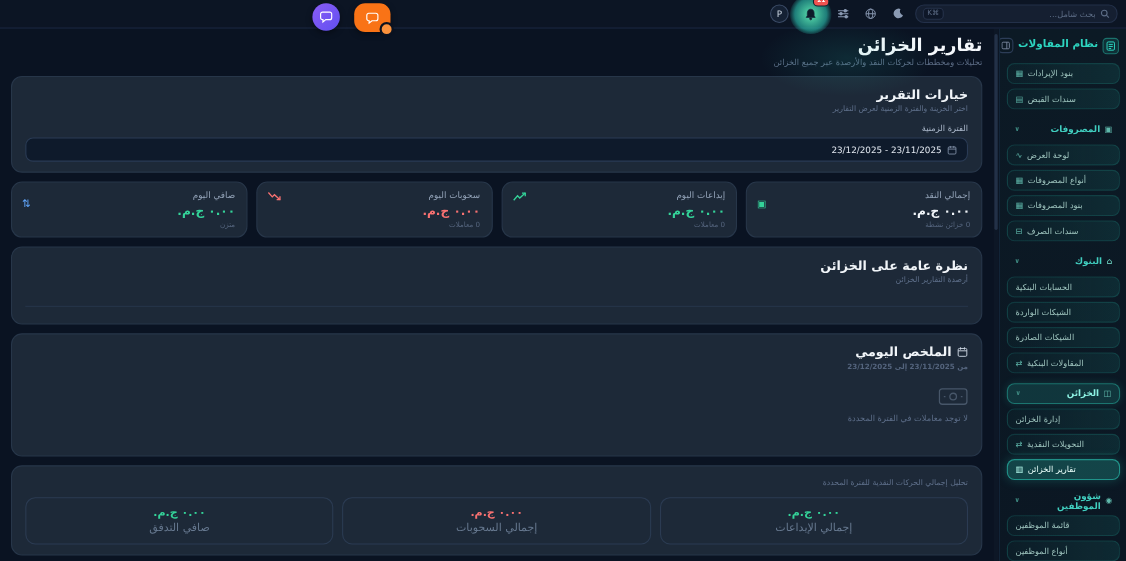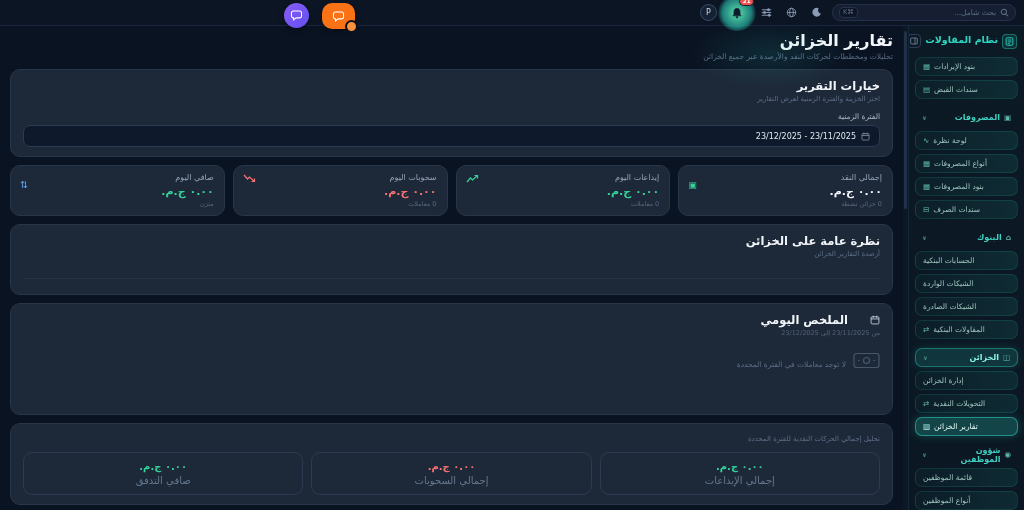--- a/index.html
+++ b/index.html
@@ -49,21 +49,21 @@
 
   
   .main { flex:1; padding:5px 10px 0; overflow:hidden; background:#0a1322; position:relative; }
   .glow { position:absolute; left:690px; top:-8px; width:160px; height:70px; background:radial-gradient(ellipse at center, rgba(45,212,191,.12), rgba(45,212,191,0) 70%); pointer-events:none; }
   .page-title { font-size:16px; font-weight:bold; color:#f4f7fb; }
   .page-sub { font-size:7.5px; color:#5b6b84; margin-top:2px; }
 
   .card { background:#1d2938; border:1px solid #273649; border-radius:10px; margin-top:8px; padding:9px 12px; }
   .card-title { font-size:11.5px; font-weight:bold; color:#f1f5f9; }
   .card-sub { font-size:7px; color:#5e6f8a; margin-top:2px; }
-  .head-row { display:flex; align-items:center; gap:22px; }
+  .head-row { display:flex; align-items:center; gap:5px; }
 
   .form-row { display:flex; gap:10px; margin-top:9px; }
   .field { flex:1; }
   .field-label { font-size:7.5px; color:#aab7c9; margin-bottom:4px; }
   .control { height:22px; background:#0e1a2b; border:1px solid #2a3b55; border-radius:7px; display:flex; align-items:center; padding:0 9px; font-size:8px; color:#e2e8f0; cursor:pointer; }
   .control.select { justify-content:space-between; }
   .control .chev2 { font-size:6.5px; color:#6b7c95; }
   .control.date { gap:5px; }
 
   .stats-row { display:flex; gap:8px; margin-top:8px; }
@@ -79,22 +79,22 @@
   .ic-cash { color:#34d399; font-size:9px; } .ic-updown { color:#60a5fa; font-size:9.5px; }
 
   .ov-header { display:flex; margin-top:12px; padding-bottom:8px; border-bottom:1px solid #26354a; }
   .ov-col { font-size:7.5px; color:#7e8ca3; text-align:start; }
   .ov-col:nth-child(1){ flex:0 0 14%; } .ov-col:nth-child(2){ flex:0 0 28%; }
   .ov-col:nth-child(3){ flex:0 0 28%; } .ov-col:nth-child(4){ flex:0 0 26%; }
   .ov-col:nth-child(5){ flex:1; }
   .ov-body { height:6px; }
 
   .summary-card { min-height:112px; }
-  .sum-sub { font-size:6.5px; color:#54647d; margin-top:2px; }
-  .empty { margin-top:15px; display:flex; flex-direction:row; align-items:flex-end; gap:7px; }
+  .sum-sub { font-size:6.5px; color:#54647d; margin-top:2px;font-weight:bold; }
+  .empty { margin-top:15px; display:flex; flex-direction:column; align-items:flex-start; gap:7px; }
   .empty-text { font-size:7.5px; color:#5c6d88; }
 
   .flow-row { display:flex; gap:8px; margin-top:9px; }
   .flow { flex:1; border:1px solid #2b3b52; border-radius:9px; padding:8px 6px; text-align:center; }
   .flow-value { font-size:10px; font-weight:bold; }
   .flow-value.green { color:#34d399; } .flow-value.red { color:#f87171; }
   .flow-label { font-size:10px; color:#66788f; margin-top:3px; }
   svg { display:block; }
 </style>
 </head>
@@ -190,21 +190,21 @@
           </div>
           <div class="entry section">
             <span class="ic-r">▣</span>
             <span class="txt">المصروفات</span>
 
             <span class="sp"></span>
             <span class="chev">∨</span>
           </div>
           <div class="entry item">
 
-            <span class="txt">لوحة نظرة</span>
+            <span class="txt">لوحة العرض</span>
             <span class="ic-l">∿</span>
 
           </div>
           <div class="entry item">
 
             <span class="txt">أنواع المصروفات</span>
             <span class="ic-l">▦</span>
 
           </div>
           <div class="entry item">

